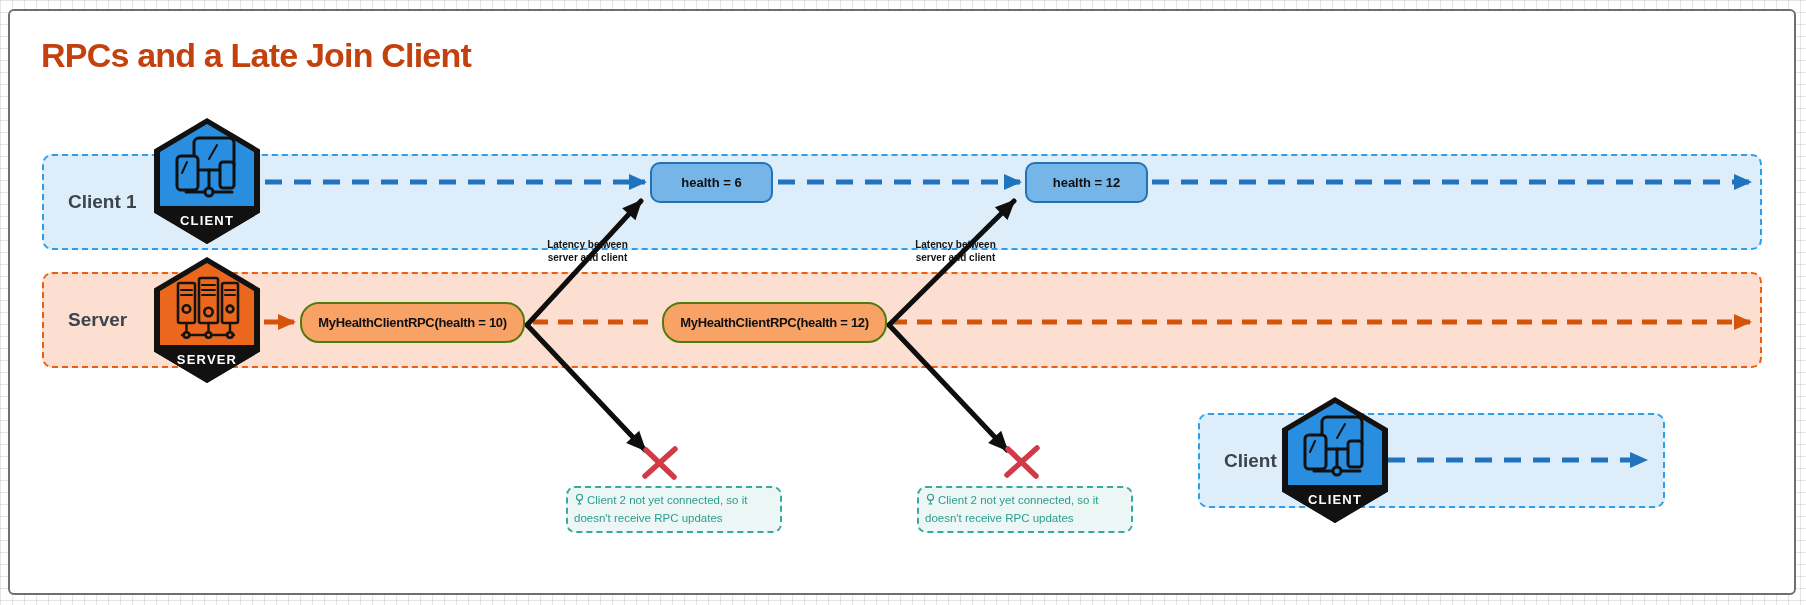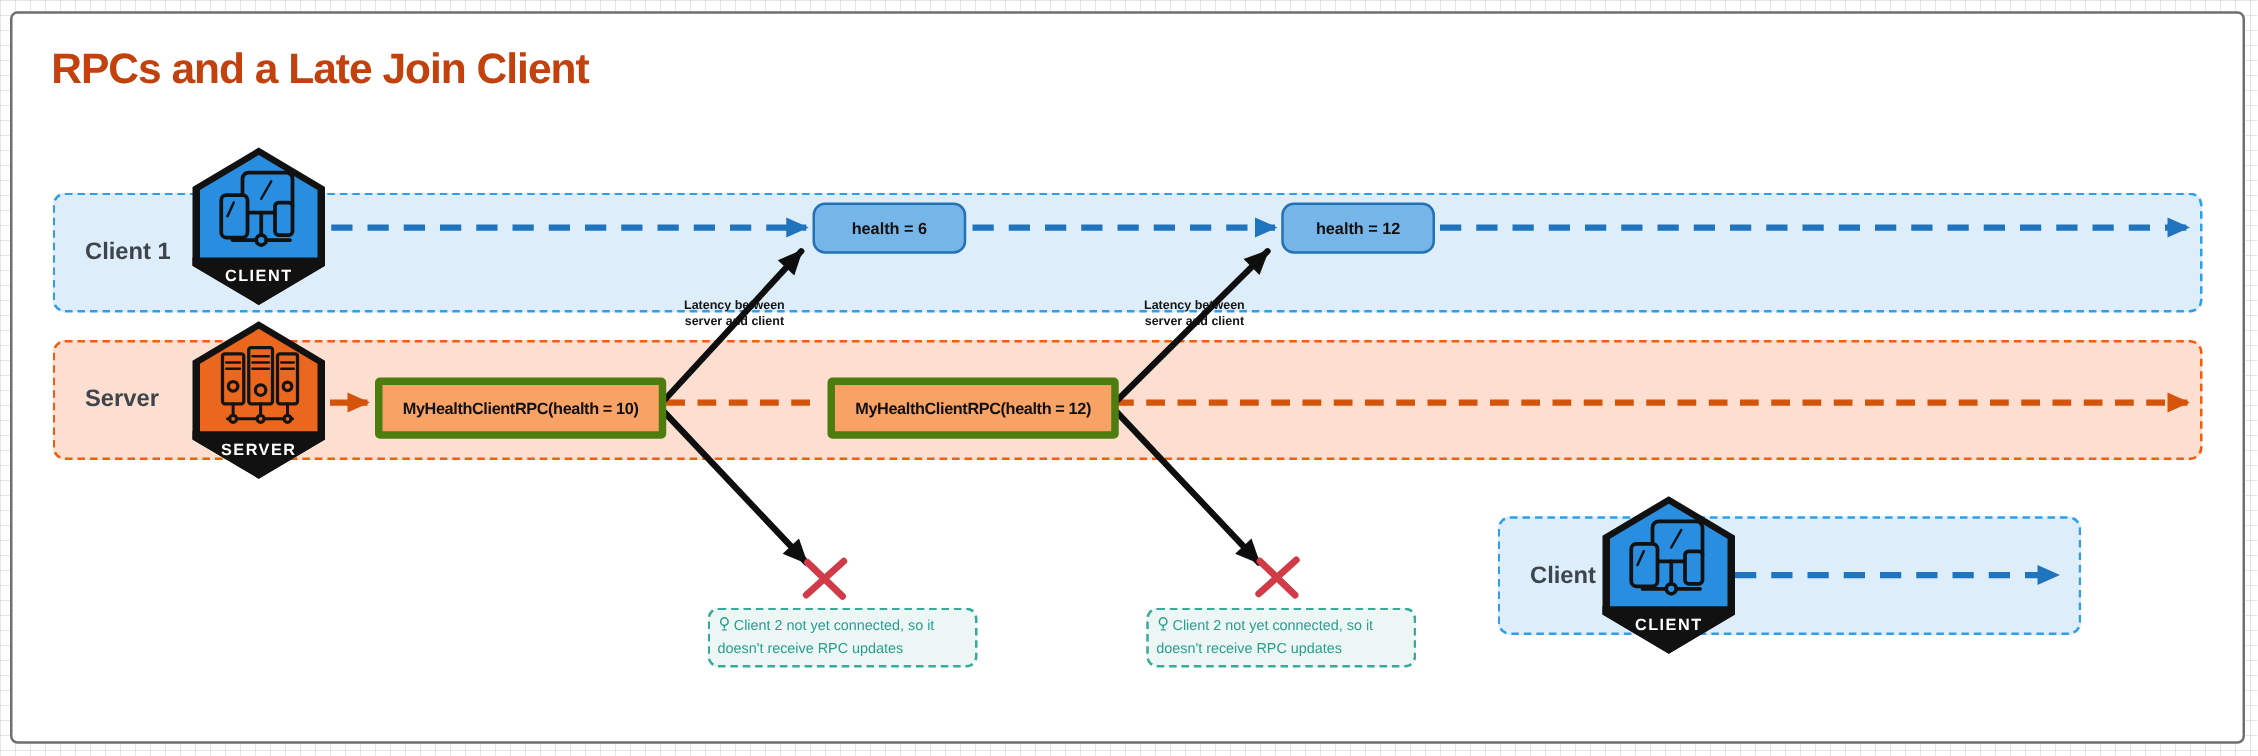--- a/index.html
+++ b/index.html
@@ -31,21 +31,21 @@
   .lane-label{
     position:absolute;left:24px;top:50%;transform:translateY(-50%);
     font-size:19px;font-weight:bold;color:#3d444c;white-space:nowrap;
   }
   svg.overlay{left:0;top:0;z-index:2;pointer-events:none;}
   .event-box{
     z-index:3;display:flex;align-items:center;justify-content:center;
     font-weight:bold;color:#101010;text-align:center;
   }
   .event-box.blue{background:#76b5e8;border:2px solid #2471b3;border-radius:10px;font-size:13px;}
-  .event-box.orange{background:#f9a265;border:6px solid #4d7c0f;border-radius:4px;font-size:13px;letter-spacing:-.3px;}
+  .event-box.orange{background:#f9a265;border:2px solid #4d7c0f;border-radius:19px;font-size:13px;letter-spacing:-.3px;}
   .box-health10{left:650px;top:162px;width:119px;height:37px;}
   .box-health12{left:1025px;top:162px;width:119px;height:37px;}
   .box-rpc10{left:300px;top:302px;width:221px;height:37px;}
   .box-rpc12{left:662px;top:302px;width:221px;height:37px;}
   .latency{
     z-index:3;width:165px;text-align:center;
     font-size:10px;font-weight:bold;color:#141414;line-height:1.25;
   }
   .latency-1{left:505px;top:239px;}
   .latency-2{left:873px;top:239px;}

